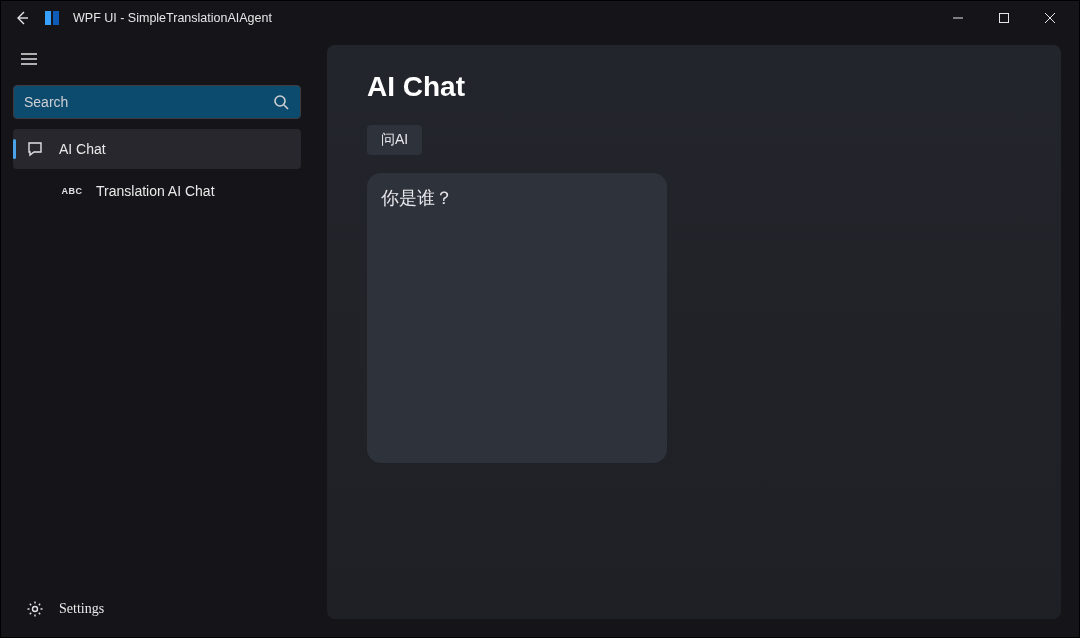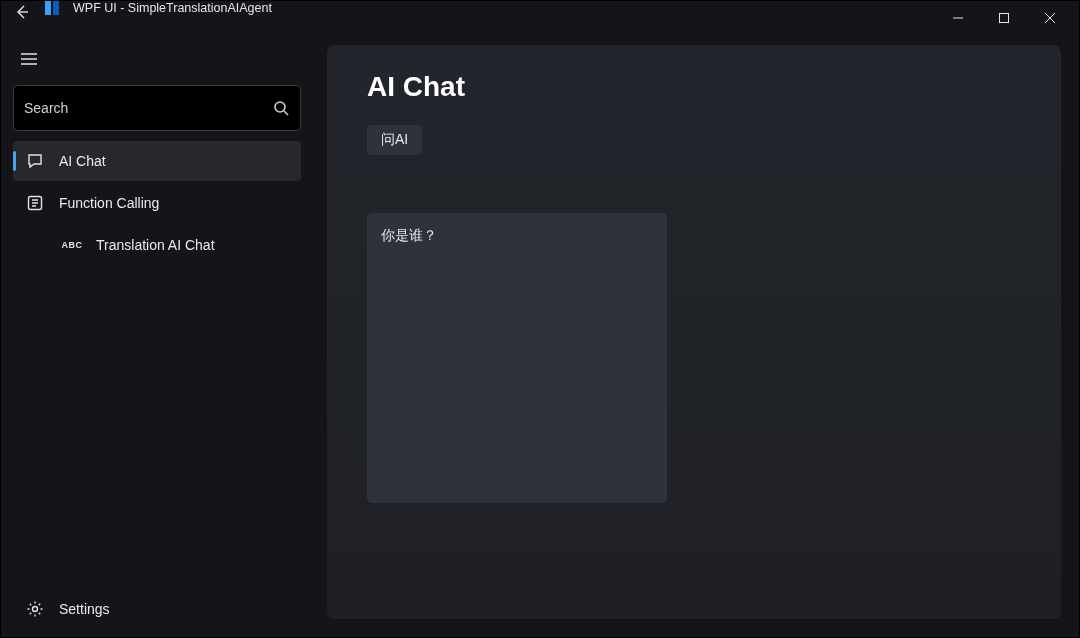--- a/index.html
+++ b/index.html
@@ -1,66 +1,66 @@
 <!DOCTYPE html>
 <html><head>
 <meta charset="utf-8">
 <style>
   * { box-sizing: border-box; margin: 0; padding: 0; }
   html, body { width: 1080px; height: 638px; background: #0b0b0c; font-family: "Segoe UI", "Microsoft YaHei", sans-serif; color: #ffffff; overflow: hidden; }
 
   .window { width: 1080px; height: 638px; display: flex; flex-direction: column; background: #151519; border: 1px solid #000; }
 
   
-  .titlebar { height: 34px; display: flex; padding: 0 6px 0 10px; background: #151519; }
+  .titlebar { height: 34px; display: flex; align-items: center; padding: 0 6px 0 10px; background: #151519; }
   .titlebar .back { width: 22px; height: 22px; display: flex; align-items: center; justify-content: center; margin-right: 12px; }
   .titlebar .app-icon { width: 18px; height: 14px; margin-right: 10px; display:flex; }
   .titlebar .app-icon .bar1 { width:6px; height:14px; background:#38a0ff; }
   .titlebar .app-icon .bar2 { width:6px; height:14px; background:#0e5bb8; margin-left:2px; }
   .titlebar .title { font-size: 12.5px; color: #e6e6e6; }
   .titlebar .spacer { flex: 1; }
   .titlebar .winbtn { width: 46px; height: 34px; display:flex; align-items:center; justify-content:center; }
   .titlebar .winbtn svg line, .titlebar .winbtn svg rect, .titlebar .winbtn svg path { stroke:#e6e6e6; stroke-width:1; fill:none; }
 
   
   .body { flex:1; display:flex; min-height:0; }
 
   
   .sidebar { width: 312px; display:flex; flex-direction:column; padding: 8px 6px 6px 6px; background:#151519; }
   .hamburger { width: 36px; height: 32px; display:flex; align-items:center; justify-content:center; margin: 0 0 6px 4px; }
   .hamburger svg line { stroke:#d7d7d7; stroke-width:1.6; }
 
-  .searchbox { margin: 4px 6px 10px 6px; height: 46px; border:1px solid #3b3b40; border-radius:4px; display:flex; align-items:center; padding: 0 10px; background:#000000; }
+  .searchbox { margin: 4px 6px 10px 6px; height: 34px; border:1px solid #3b3b40; border-radius:4px; display:flex; align-items:center; padding: 0 10px; background:#0c4a6e; }
   .searchbox span.ph { color:#d0d0d4; font-size:14px; flex:1; }
   .searchbox .sicon { width:18px; height:18px; display:flex; align-items:center; justify-content:center; }
   .searchbox .sicon svg circle, .searchbox .sicon svg line { stroke:#d0d0d4; stroke-width:1.6; fill:none; }
 
   .nav { display:flex; flex-direction:column; gap:2px; padding: 0 6px; }
   .nav-item { position:relative; height: 40px; border-radius:4px; display:flex; align-items:center; padding: 0 10px 0 12px; gap:14px; font-size:14px; color:#eaeaea; }
   .nav-item.selected { background:#27272d; }
   .nav-item.selected::before { content:""; position:absolute; left:0; top:10px; bottom:10px; width:3px; border-radius:2px; background:#4aa3e8; }
   .nav-item .icon { width:20px; height:20px; display:flex; align-items:center; justify-content:center; }
   .nav-item .icon svg * { stroke:#e2e2e6; stroke-width:1.4; fill:none; }
   .nav-item.abc .icon { font-size:9px; font-weight:600; letter-spacing:0.5px; color:#e2e2e6;margin-left:37px; }
 
   .sidebar .grow { flex:1; }
 
   
   .main { flex:1; padding: 10px 18px 18px 14px; display:flex; flex-direction:column; min-width:0; }
   .content-frame { flex:1; background: linear-gradient(180deg, #22252b 0%, #1e2025 100%); border-radius:8px; padding: 26px 40px 30px 40px; display:flex; flex-direction:column; min-height:0; }
   .page-title { font-size:28px; font-weight:700; color:#ffffff; margin-bottom: 22px; }
 
   .chat-row { display:flex; gap:70px; align-items:flex-start; min-height:0; }
-  .col { display:flex; flex-direction:column;gap:40px; }
+  .col { display:flex; flex-direction:column; }
   .col.left { width:300px; }
   .col.right { width:290px; margin-left:auto; }
 
   .chip { align-self:flex-start; background:#2e323a; color:#e8e8ec; font-size:14px; padding: 6px 14px; border-radius:4px; margin-bottom: 18px; }
 
-  .textbox { background:#2e323a; border-radius:5px; min-height: 290px; padding: 12px 14px; font-size:14px; color:#e8e8ec; line-height:1.55; text-align:justify; }
+  .textbox { background:#2e323a; border-radius:14px; min-height: 290px; padding: 12px 14px; font-size:18px; color:#e8e8ec; line-height:1.55; text-align:justify; }
   .col.left .textbox { height:290px; }
   .col.right .textbox { height:290px; }
 
 </style>
 </head>
 <body>
 
 <div class="window">
 
   <div class="titlebar">
@@ -117,39 +117,30 @@
 
       <div class="nav">
         <div class="nav-item selected">
           <span class="icon">
             <svg width="18" height="18" viewBox="0 0 18 18">
                 <path d="M3 3h12v9H8l-4 3v-3H3z"></path>
               </svg>
           </span>
           <span>AI Chat</span>
         </div>
-        <div class="nav-item">
-          <span class="icon">
-            <svg width="18" height="18" viewBox="0 0 18 18">
-                <rect x="2.5" y="2.5" width="13" height="13" rx="2"></rect>
-                <path d="M6 6h6M6 9h6M6 12h4"></path>
-              </svg>
-          </span>
-          <span>Function Calling</span>
-        </div>
         <div class="nav-item abc">
           <span class="icon">ABC</span>
           <span>Translation AI Chat</span>
         </div>
       </div>
 
       <div class="grow"></div>
 
       <div class="nav">
-        <div class="nav-item" style="height:44px;">
+        <div class="nav-item" style="height:44px;font-family:Liberation Serif, serif;">
           <span class="icon">
             <svg width="18" height="18" viewBox="0 0 18 18">
                 <circle cx="9" cy="9" r="2.5"></circle>
                 <path d="M9 1.5v2M9 14.5v2M1.5 9h2M14.5 9h2M3.8 3.8l1.4 1.4M12.8 12.8l1.4 1.4M14.2 3.8l-1.4 1.4M5.2 12.8l-1.4 1.4"></path>
               </svg>
           </span>
           <span>Settings</span>
         </div>
       </div>
     </div>

